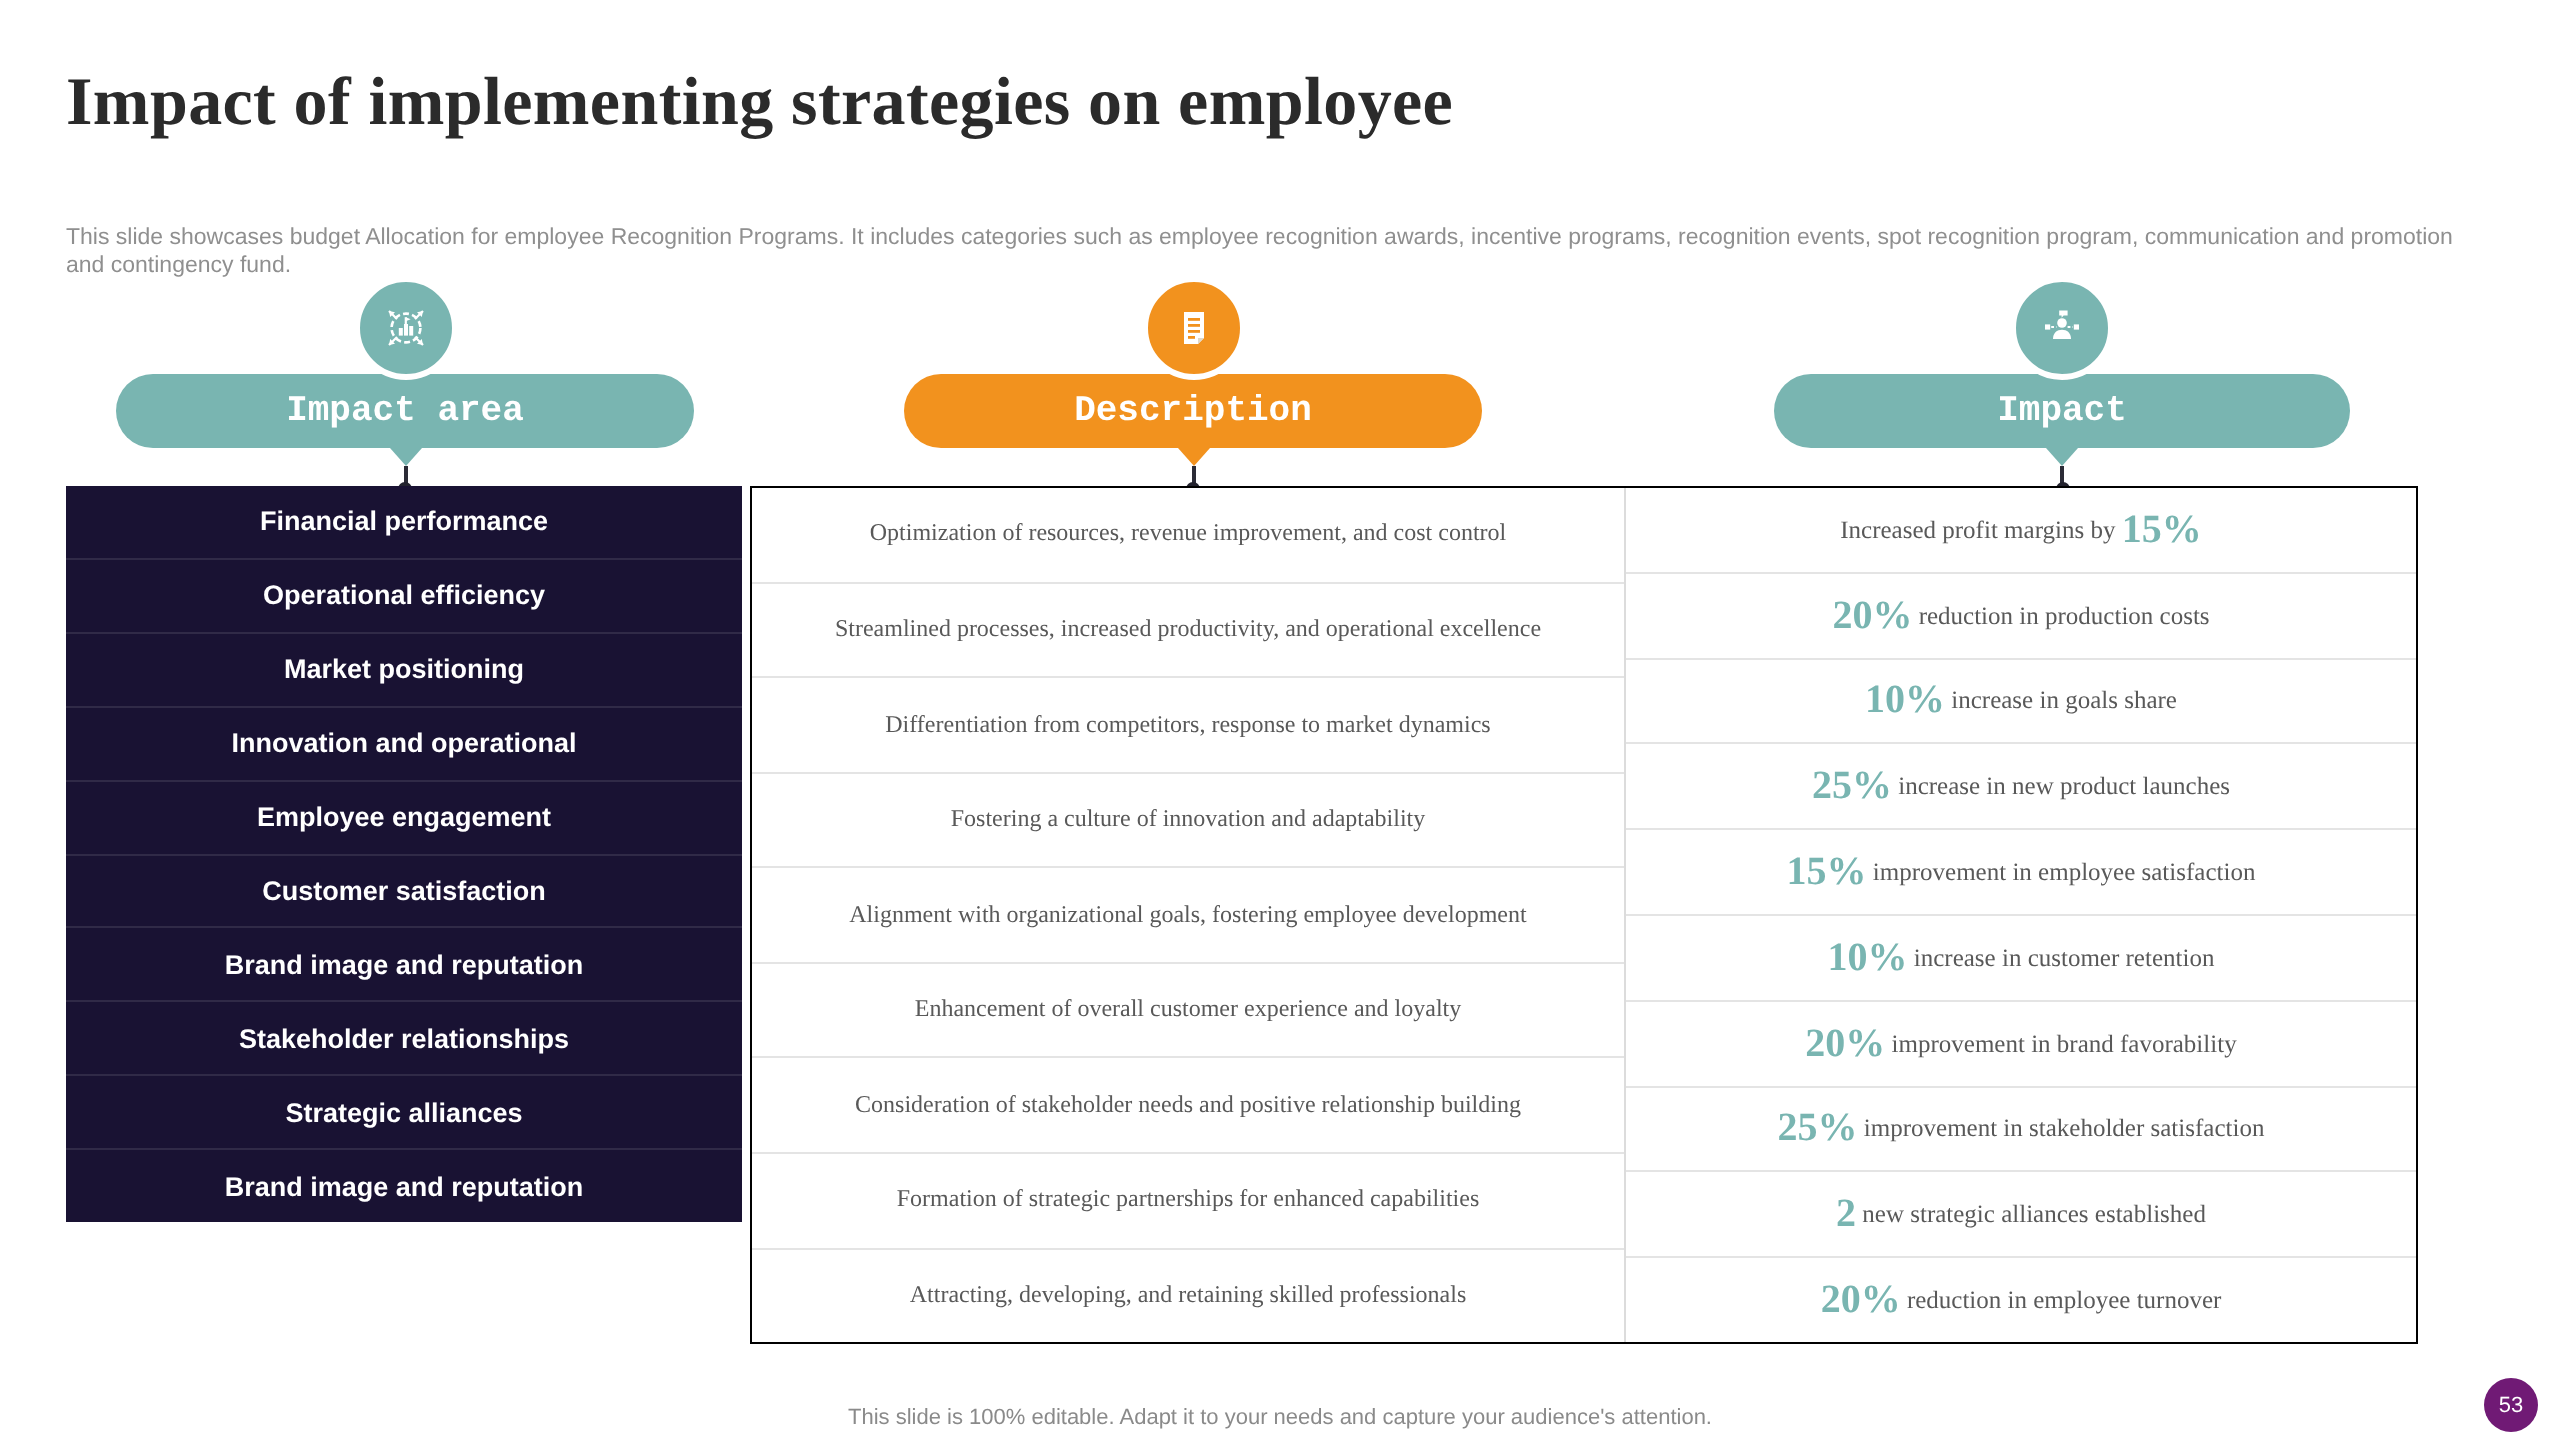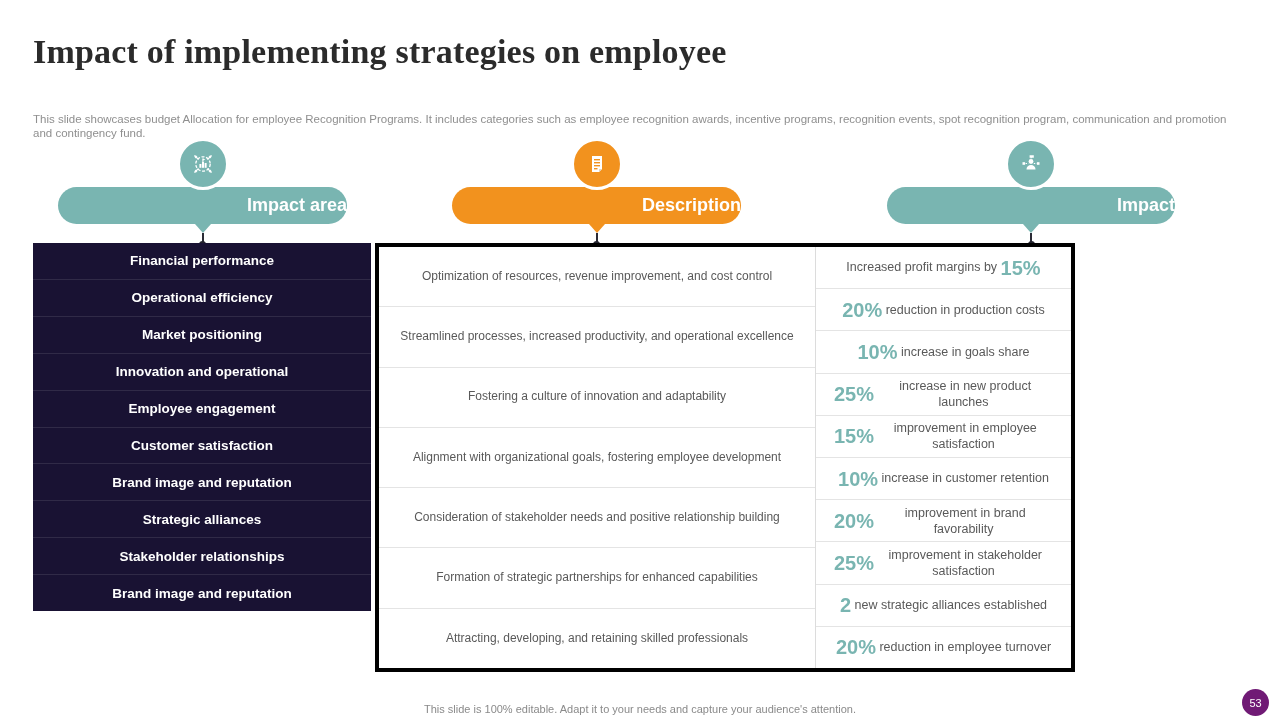--- a/index.html
+++ b/index.html
@@ -34,22 +34,22 @@
     border:3px solid #ffffff;
     margin:0 auto -3px auto;
     position:relative; z-index:2;
     display:flex; align-items:center; justify-content:center;
   }
   .icon-circle.teal   { background:#79b5b1; }
   .icon-circle.orange { background:#f2921e; }
 
   .pill {
     height:37px; border-radius:18.5px;
-    display:flex; align-items:center; justify-content:flex-end;
-    font-family:Liberation Sans, sans-serif;
+    display:flex; align-items:center; justify-content:center;
+    font-family:Liberation Mono, monospace;
     font-size:18px; font-weight:700; color:#ffffff;
     position:relative; z-index:1;
   }
   .pill.teal   { background:#79b5b1; }
   .pill.orange { background:#f2921e; }
 
   .tail {
     width:0; height:0; margin:0 auto;
     border-left:8px solid transparent;
     border-right:8px solid transparent;
@@ -67,23 +67,24 @@
   }
   .dark-cell {
     flex:1; display:flex; align-items:center; justify-content:center;
     color:#ffffff; font-weight:700; font-size:13.5px;
     border-bottom:1px solid rgba(255,255,255,0.10);
     text-align:center; padding:0 10px;
   }
   .dark-cell:last-child { border-bottom:none; }
 
   .white-table {
-    position:absolute; left:375px; top:243px; width:700px; height:429px;
-    border:4px solid #000000; background:#ffffff;
+    position:absolute; left:375px; top:243px; width:834px; height:429px;
+    border:1px solid #000000; background:#ffffff;
     display:flex;
+    font-family:Liberation Serif, serif;
   }
   .desc-col { width:437px; border-right:1px solid #dcdcdc; display:flex; flex-direction:column; }
   .impact-col { flex:1; display:flex; flex-direction:column; }
 
   .t-cell {
     flex:1; display:flex; align-items:center; justify-content:center;
     font-size:12px; line-height:1.3; color:#595959;
     border-bottom:1px solid #e4e4e4;
     text-align:center; padding:0 18px;
   }
@@ -175,31 +176,33 @@
 </div>
 
 <div class="dark-col">
   <div class="dark-cell">Financial performance</div>
   <div class="dark-cell">Operational efficiency</div>
   <div class="dark-cell">Market positioning</div>
   <div class="dark-cell">Innovation and operational</div>
   <div class="dark-cell">Employee engagement</div>
   <div class="dark-cell">Customer satisfaction</div>
   <div class="dark-cell">Brand image and reputation</div>
+  <div class="dark-cell">Stakeholder relationships</div>
   <div class="dark-cell">Strategic alliances</div>
-  <div class="dark-cell">Stakeholder relationships</div>
   <div class="dark-cell">Brand image and reputation</div>
 </div>
 
 <div class="white-table">
   <div class="desc-col">
     <div class="t-cell">Optimization of resources, revenue improvement, and cost control</div>
     <div class="t-cell">Streamlined processes, increased productivity, and operational excellence</div>
+    <div class="t-cell">Differentiation from competitors, response to market dynamics</div>
     <div class="t-cell">Fostering a culture of innovation and adaptability</div>
     <div class="t-cell">Alignment with organizational goals, fostering employee development</div>
+    <div class="t-cell">Enhancement of overall customer experience and loyalty</div>
     <div class="t-cell">Consideration of stakeholder needs and positive relationship building</div>
     <div class="t-cell">Formation of strategic partnerships for enhanced capabilities</div>
     <div class="t-cell">Attracting, developing, and retaining skilled professionals</div>
   </div>
   <div class="impact-col">
     <div class="t-cell">
         <span class="seg">Increased profit margins by </span>
         <span class="pct">15%</span>
         <span class="seg"></span>
       </div>

